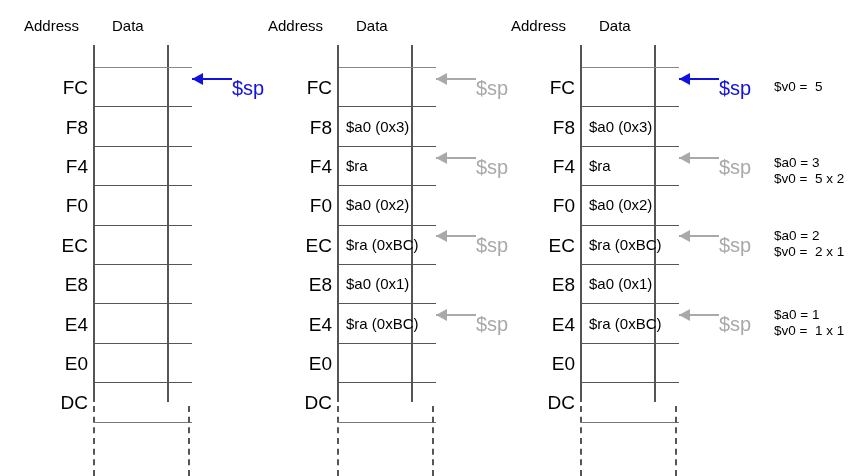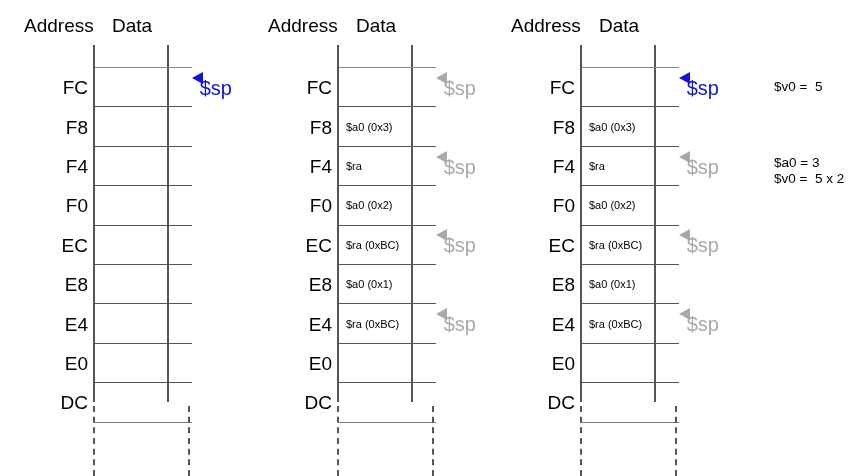--- a/index.html
+++ b/index.html
@@ -5,58 +5,57 @@
   html,body{margin:0;padding:0;}
   body{
     width:863px;height:476px;background:#ffffff;
     font-family:"Liberation Sans","DejaVu Sans",sans-serif;
     color:#000;overflow:hidden;position:relative;
   }
   #stage{position:absolute;left:0;top:0;width:863px;height:476px;}
 
   .panel{position:absolute;top:0;width:283px;height:476px;}
 
-  .hdr{position:absolute;top:16px;font-size:19px;line-height:19px;white-space:nowrap;color:#000;}
+  .hdr{position:absolute;top:16px;font-size:15px;line-height:19px;white-space:nowrap;color:#000;}
   .hdr-addr{left:24px;}
   .hdr-data{left:112px;}
 
   
   .table{
     position:absolute;left:93px;top:45px;width:76px;height:357px;
     border-left:2px solid #555;border-right:2px solid #555;
     box-sizing:border-box;
   }
   .toprow{position:absolute;left:0;top:0;width:97px;height:23px;box-sizing:border-box;
           border-bottom:1.5px solid #888;}
   .rows{position:absolute;left:0;top:23px;width:97px;}
   .row{
     position:relative;height:39.4px;box-sizing:border-box;
     border-bottom:1.5px solid #555;
     display:flex;align-items:center;
   }
   .row:last-child{border-bottom:1.5px solid #777;}
   .cell{
-    font-size:11px;line-height:14px;color:#000;padding-left:7px;white-space:nowrap;
+    font-size:15px;line-height:14px;color:#000;padding-left:7px;white-space:nowrap;
   }
   .addr{
     position:absolute;right:100%;margin-right:7px;top:50%;transform:translateY(-50%);
     font-size:19px;line-height:19px;white-space:nowrap;color:#000;
     text-align:right;width:60px;
   }
 
   
   .dash{position:absolute;top:406px;width:0;height:70px;border-left:2px dashed #555;}
   .dash-l{left:93px;}
   .dash-r{left:188px;}
 
   
   .sp{
-    position:absolute;display:flex;align-items:flex-end;height:20px;
+    position:absolute;display:flex;align-items:flex-start;height:20px;
     white-space:nowrap;
-    flex-direction:column;
   }
   .sp .shaft{position:relative;height:2px;width:40px;}
   .sp .shaft::before{
     content:"";position:absolute;left:0;top:50%;transform:translateY(-50%);
     width:0;height:0;border-top:6px solid transparent;border-bottom:6px solid transparent;
   }
   .sp .lbl{font-size:20px;line-height:20px;margin-left:0px;}
 
   .sp.blue .shaft{background:#1111e0;}
   .sp.blue .shaft::before{border-right:11px solid #1111e0;}
@@ -252,14 +251,22 @@
         <div class="shaft"></div>
         <div class="lbl">$sp</div>
       </div>
       <div class="note" style="left: 287px; top: 78.7px;">
         <div>$v0 =  5</div>
       </div>
       <div class="note" style="left: 287px; top: 155px;">
         <div>$a0 = 3</div>
         <div>$v0 =  5 x 2</div>
       </div>
+      <div class="note" style="left: 287px; top: 228.3px;">
+        <div>$a0 = 2</div>
+        <div>$v0 =  2 x 1</div>
+      </div>
+      <div class="note" style="left: 287px; top: 307.1px;">
+        <div>$a0 = 1</div>
+        <div>$v0 =  1 x 1</div>
+      </div>
     </div>
   </div>
 
 </body></html>

